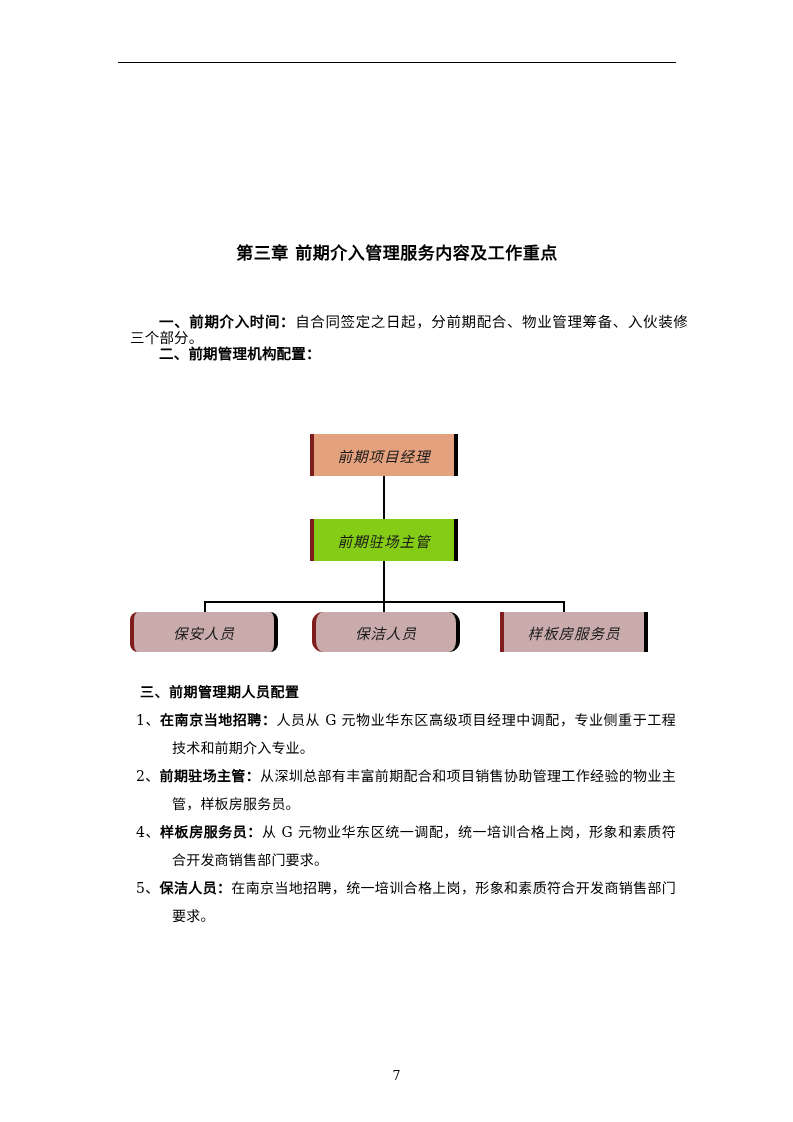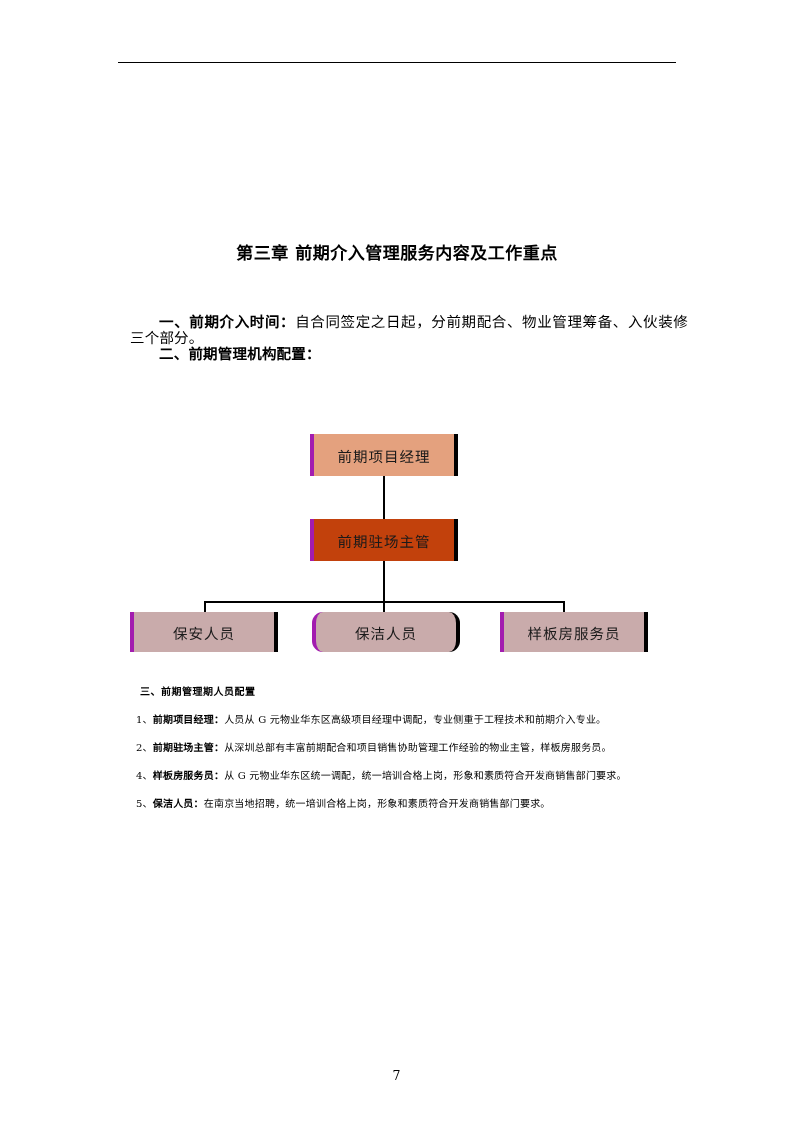--- a/index.html
+++ b/index.html
@@ -80,30 +80,31 @@
     position: absolute;
     left: 118px;
     top: 425px;
     width: 558px;
     height: 245px;
   }
 
   .node {
     position: absolute;
     box-sizing: border-box;
-    border-left: 4px solid #a21caf;
+    border-left: 4px solid #7f1d1d;
     border-right: 4px solid #000000;
     display: flex;
     align-items: center;
     justify-content: center;
     font-size: 14.5px;
     letter-spacing: 1px;
     color: #1a1a1a;
     font-family: "DejaVu Serif", "Liberation Serif", serif;
     white-space: nowrap;
+    font-style: italic;
   }
 
   .node-manager {
     left: 192px;
     top: 9px;
     width: 148px;
     height: 42px;
   }
   .node-supervisor {
     left: 192px;
@@ -144,21 +145,21 @@
   
   .conn-d1 { left: 86px;  top: 176px; width: 1.5px; height: 11px; }
   .conn-d3 { left: 445px; top: 176px; width: 1.5px; height: 11px; }
 
   
   .list-block {
     position: absolute;
     left: 118px;
     top: 678px;
     width: 558px;
-    font-size: 10px;
+    font-size: 14px;
     line-height: 28px;
   }
   .section-heading {
     margin: 0 0 0 22px;
     font-weight: bold;
     letter-spacing: 0.5px;
   }
   .list-item {
     margin: 0;
     padding-left: 54px;
@@ -201,33 +202,33 @@
   <div class="org-chart">
 
     <div class="conn conn-v1"></div>
     <div class="conn conn-v2"></div>
     <div class="conn conn-h"></div>
     <div class="conn conn-d1"></div>
     <div class="conn conn-d3"></div>
 
     <div class="node node-manager" style="background-color: rgb(228, 161, 126);">前期项目经理</div>
 
-    <div class="node node-supervisor" style="background-color: #c2410c;">前期驻场主管</div>
-
-    <div class="node node-leaf-1" style="background-color: rgb(201, 171, 171);">保安人员</div>
+    <div class="node node-supervisor" style="background-color: #84cc16;">前期驻场主管</div>
+
+    <div class="node node-leaf-1" style="background-color: rgb(201, 171, 171); border-radius: 8px;">保安人员</div>
 
     <div class="node node-leaf-2" style="background-color: rgb(201, 171, 171);">保洁人员</div>
 
     <div class="node node-leaf-3" style="background-color: rgb(201, 171, 171);">样板房服务员</div>
   </div>
 
   <div class="list-block">
     <p class="section-heading">三、前期管理期人员配置</p>
 
-    <p class="list-item"><span class="num">1、</span><span class="lead">前期项目经理：</span><span>人员从 G 元物业华东区高级项目经理中调配，专业侧重于工程技术和前期介入专业。</span></p>
+    <p class="list-item"><span class="num">1、</span><span class="lead">在南京当地招聘：</span><span>人员从 G 元物业华东区高级项目经理中调配，专业侧重于工程技术和前期介入专业。</span></p>
 
     <p class="list-item"><span class="num">2、</span><span class="lead">前期驻场主管：</span><span>从深圳总部有丰富前期配合和项目销售协助管理工作经验的物业主管，样板房服务员。</span></p>
 
 
     <p class="list-item"><span class="num">4、</span><span class="lead">样板房服务员：</span><span>从 G 元物业华东区统一调配，统一培训合格上岗，形象和素质符合开发商销售部门要求。</span></p>
 
     <p class="list-item"><span class="num">5、</span><span class="lead">保洁人员：</span><span>在南京当地招聘，统一培训合格上岗，形象和素质符合开发商销售部门要求。</span></p>
   </div>
 
   <div class="page-number">7</div>

